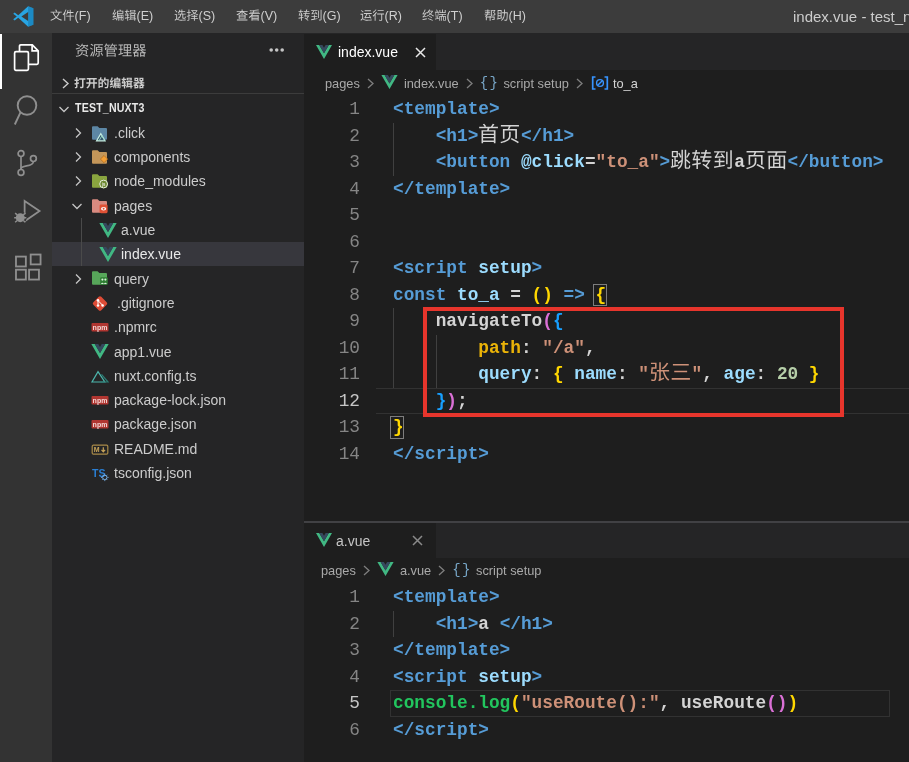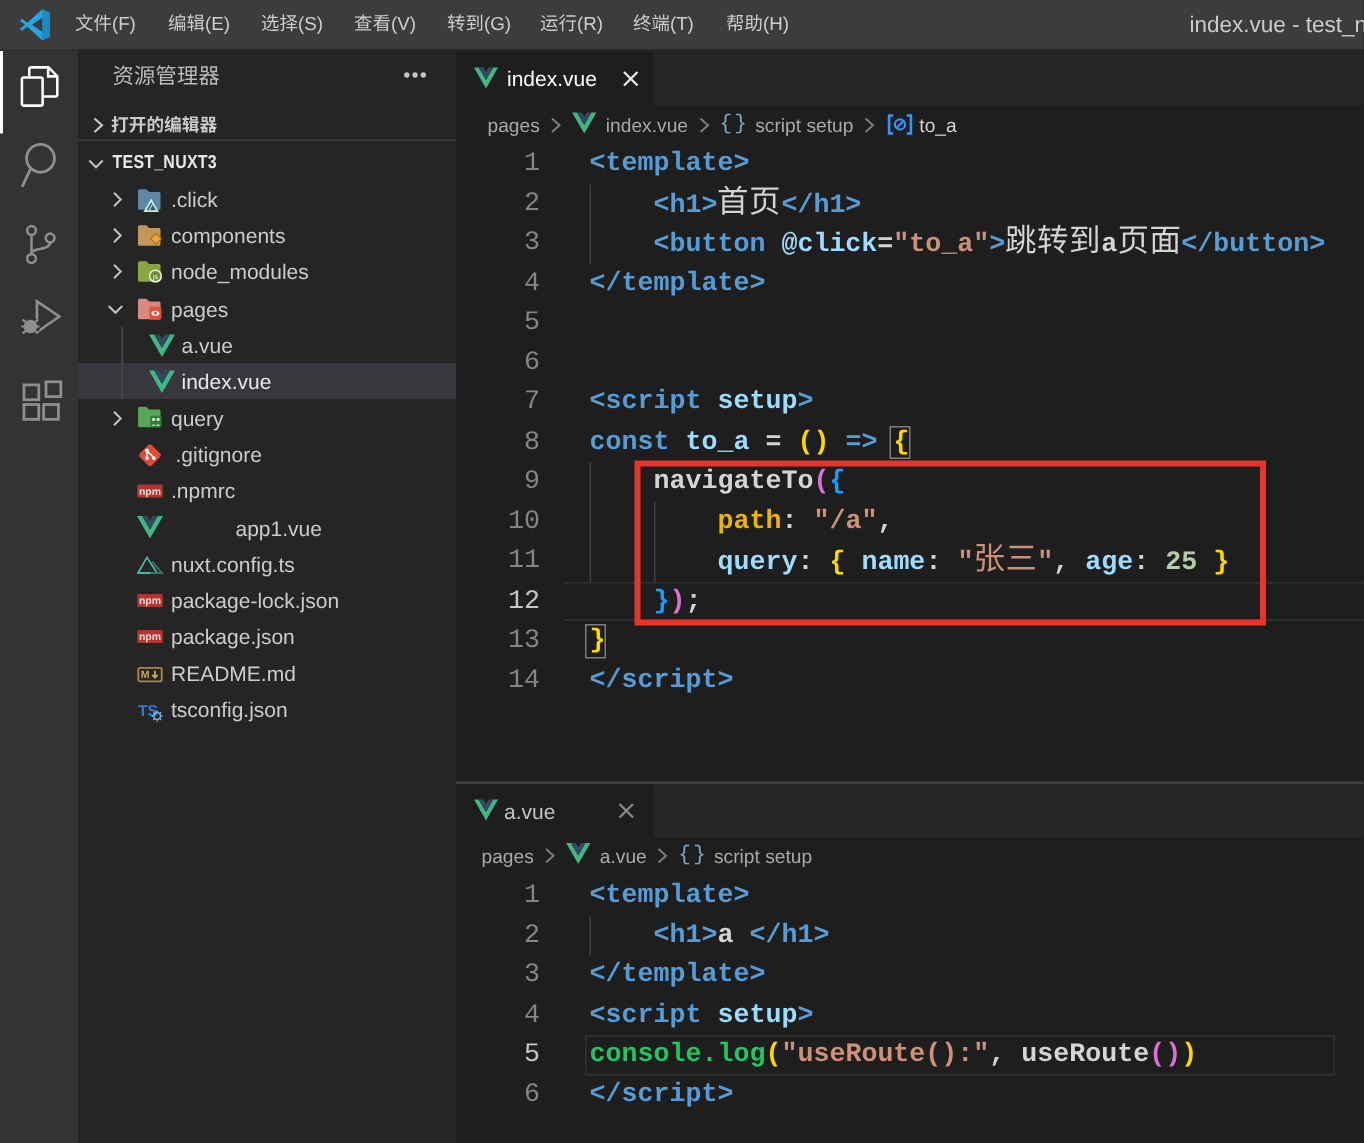--- a/index.html
+++ b/index.html
@@ -226,21 +226,21 @@
       <text x="9" y="10.9" font-size="7" fill="#f3d6d4" text-anchor="middle" font-family="Liberation Sans" font-weight="bold">npm</text>
     </svg>
   </div>
 <div class="a tlabel" style="left:114px;top:315.1px;height:24.3px;display:flex;align-items:center;">.npmrc</div>
 <div class="a" style="left:91px;top:342.3px;height:19px;display:flex;align-items:center">
     <svg width="18" height="15" viewBox="0 0 17 14.7">
       <path fill="#41b883" d="M0 0 H3.4 L8.5 8.8 L13.6 0 H17 L8.5 14.7 Z"></path>
       <path fill="#35495e" d="M3.4 0 H6.8 L8.5 2.9 L10.2 0 H13.6 L8.5 8.8 Z"></path>
     </svg>
   </div>
-<div class="a tlabel" style="left:114px;top:339.4px;height:24.3px;display:flex;align-items:center;margin-left:43px;">app1.vue</div>
+<div class="a tlabel" style="left:114px;top:339.4px;height:24.3px;display:flex;align-items:center;">app1.vue</div>
 <div class="a" style="left:91px;top:366.6px;height:19px;display:flex;align-items:center">
     <svg width="18" height="17" viewBox="0 0 18 17">
       <path d="M7 3.6 L13.8 14 H1 Z" fill="none" stroke="#4db6ac" stroke-width="1.2"></path>
       <path d="M10.5 6.4 L17 14 H9.4" fill="none" stroke="#2a7d74" stroke-width="1.2"></path>
     </svg>
   </div>
 <div class="a tlabel" style="left:114px;top:363.7px;height:24.3px;display:flex;align-items:center;">nuxt.config.ts</div>
 <div class="a" style="left:91px;top:390.9px;height:19px;display:flex;align-items:center">
     <svg width="18" height="17" viewBox="0 0 18 17">
       <rect x="0.5" y="4" width="17" height="8.6" rx="1" fill="#b13631"></rect>
@@ -329,21 +329,21 @@
       <path transform="translate(21.32,18.48) scale(0.02100,-0.02100)" d="M389 334H601V221H389ZM389 395V506H601V395ZM389 160H601V43H389ZM58 774V702H444C437 661 426 614 416 576H104V-80H176V-27H820V-80H896V576H493L532 702H945V774ZM176 43V506H320V43ZM820 43H670V506H820Z"></path>
     </svg><span style="color:#569cd6">&lt;/button&gt;</span></div>
 <div class="cl" style="left:393px;top:175.5px"><span style="color:#569cd6">&lt;/template&gt;</span></div>
 <div class="cl" style="left:393px;top:255.0px"><span style="color:#569cd6">&lt;script </span><span style="color:#9cdcfe">setup</span><span style="color:#569cd6">&gt;</span></div>
 <div class="cl" style="left:393px;top:281.5px"><span style="color:#569cd6">const </span><span style="color:#9cdcfe">to_a</span><span style="color:#d4d4d4"> = </span><span style="color:#ffd700">()</span><span style="color:#569cd6"> =&gt; </span><span style="color:#ffd700">{</span></div>
 <div class="cl" style="left:393px;top:308.0px"><span style="color:#d4d4d4">    navigateTo</span><span style="color:#da70d6">(</span><span style="color:#179fff">{</span></div>
 <div class="cl" style="left:393px;top:334.5px"><span style="color:#d4d4d4">        </span><span style="color:#eab308">path</span><span style="color:#d4d4d4">: </span><span style="color:#ce9178">"/a"</span><span style="color:#d4d4d4">,</span></div>
 <div class="cl" style="left:393px;top:361.0px"><span style="color:#d4d4d4">        </span><span style="color:#9cdcfe">query</span><span style="color:#d4d4d4">: </span><span style="color:#ffd700">{ </span><span style="color:#9cdcfe">name</span><span style="color:#d4d4d4">: </span><span style="color:#ce9178">"</span><svg width="42.65" height="21.00" style="vertical-align:-2.52px;" fill="#ce9178">
       <path transform="translate(0.00,18.48) scale(0.02100,-0.02100)" d="M846 795C790 692 697 595 598 533C615 522 644 496 656 483C756 552 856 660 919 774ZM117 577C112 480 100 352 88 273H288C278 93 266 21 248 3C239 -6 229 -8 212 -8C194 -8 145 -7 94 -3C106 -22 115 -50 116 -70C167 -73 217 -73 243 -71C274 -68 293 -62 311 -42C340 -12 352 75 364 310C365 320 366 341 366 341H166C172 391 177 450 182 506H360V802H93V732H288V577ZM474 -85C490 -71 518 -59 717 25C715 41 713 73 713 95L562 38V380H660C706 186 791 22 920 -66C932 -46 955 -20 972 -5C854 66 772 212 730 380H958V452H562V820H488V452H376V380H488V47C488 7 460 -12 442 -21C454 -36 469 -67 474 -85Z"></path>
       <path transform="translate(21.32,18.48) scale(0.02100,-0.02100)" d="M123 743V667H879V743ZM187 416V341H801V416ZM65 69V-7H934V69Z"></path>
-    </svg><span style="color:#ce9178">"</span><span style="color:#d4d4d4">, </span><span style="color:#9cdcfe">age</span><span style="color:#d4d4d4">: </span><span style="color:#b5cea8">25</span><span style="color:#ffd700"> }</span></div>
+    </svg><span style="color:#ce9178">"</span><span style="color:#d4d4d4">, </span><span style="color:#9cdcfe">age</span><span style="color:#d4d4d4">: </span><span style="color:#b5cea8">20</span><span style="color:#ffd700"> }</span></div>
 <div class="cl" style="left:393px;top:387.5px"><span style="color:#d4d4d4">    </span><span style="color:#179fff">}</span><span style="color:#da70d6">)</span><span style="color:#d4d4d4">;</span></div>
 <div class="cl" style="left:393px;top:414.0px"><span style="color:#ffd700">}</span></div>
 <div class="cl" style="left:393px;top:440.5px"><span style="color:#569cd6">&lt;/script&gt;</span></div>
 <div class="a" style="left:593.1px;top:283.5px;width:14px;height:22.5px;border:1px solid #7d7d7d"></div>
 <div class="a" style="left:390.0px;top:416.0px;width:14px;height:22.5px;border:1px solid #7d7d7d"></div>
 <div class="a" style="left:423px;top:307px;width:421px;height:110px;border:4px solid #e7352c"></div>
 <div class="a" style="left:304px;top:521px;width:605px;height:2px;background:#414144"></div>
 <div class="a" style="left:304px;top:523px;width:605px;height:35px;background:#252526"></div>
 <div class="a" style="left:304px;top:523px;width:132px;height:35px;background:#1e1e1e"></div>
 <div class="a" style="left:316px;top:533px"><svg width="16" height="14" viewBox="0 0 17 14.7">

